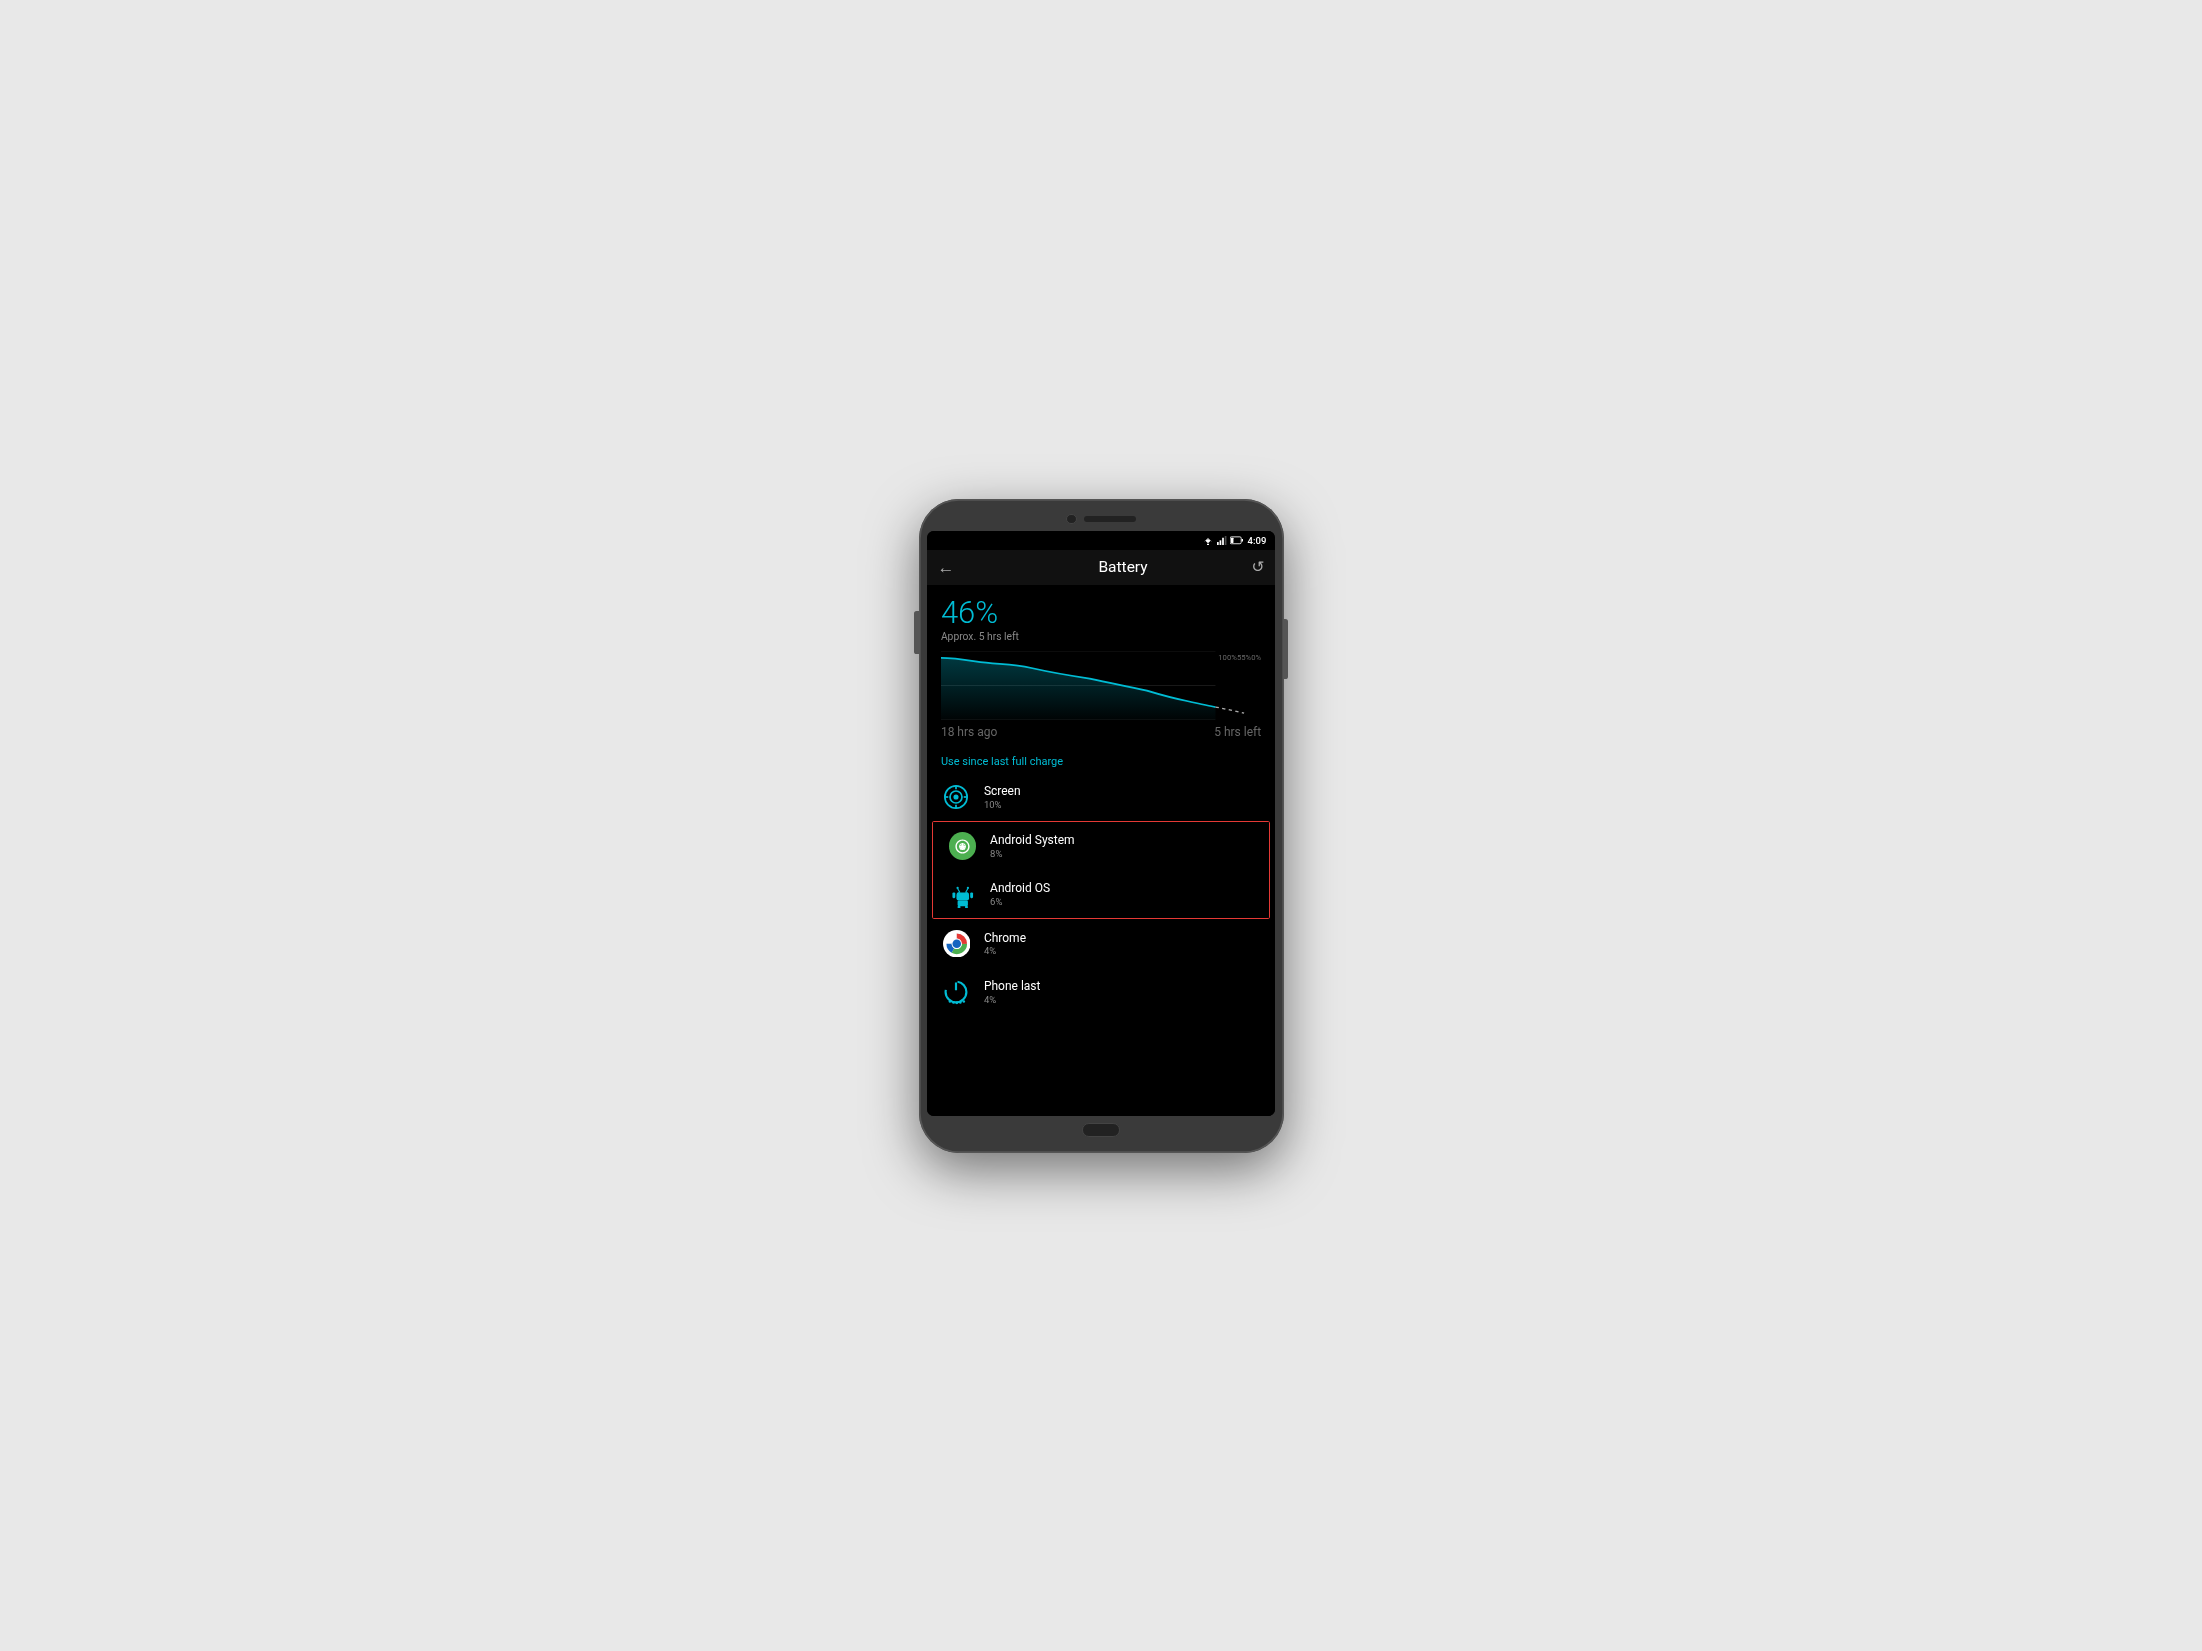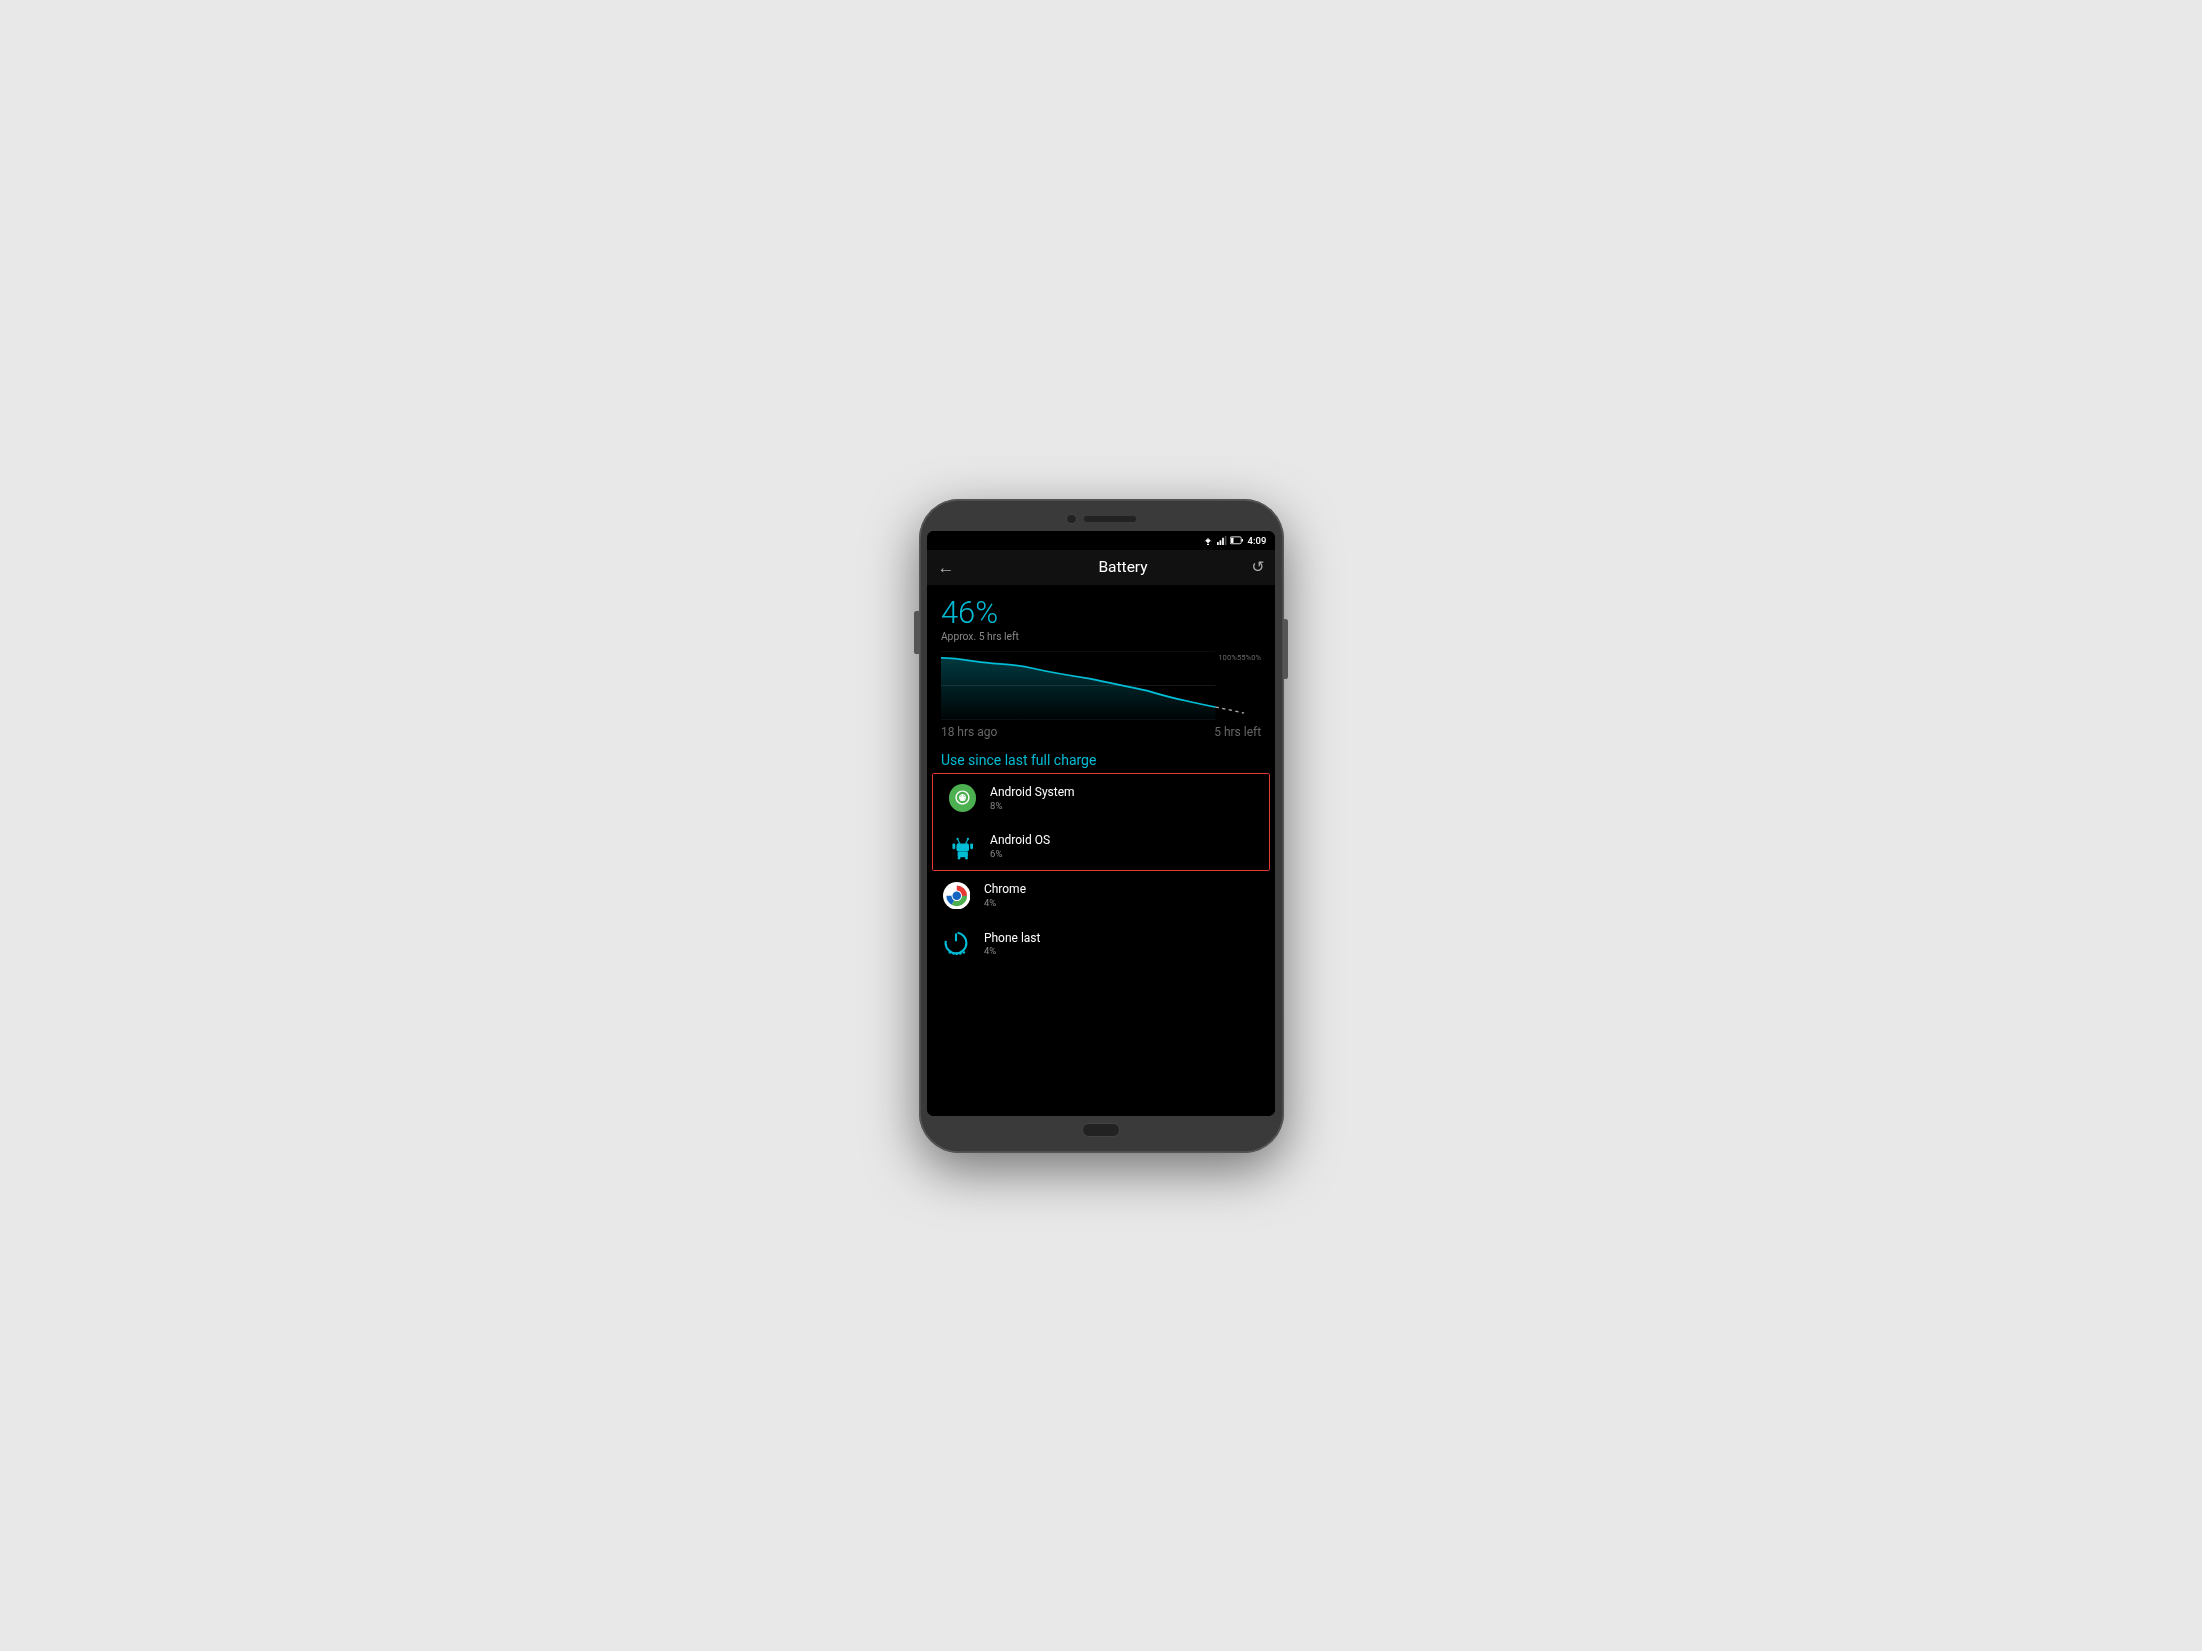--- a/index.html
+++ b/index.html
@@ -193,21 +193,21 @@
     }
 
     
     .section-header {
       padding: 8.6px 13.8px 5.2px;
       background: #000;
     }
 
     .section-title {
       color: #00bcd4;
-      font-size: 14px;
+      font-size: 11px;
     }
 
     
     .app-list {
       background: #000;
       flex: 1;
       overflow-y: auto;
     }
 
     .app-item {
@@ -344,20 +344,37 @@
         <span class="time-label">5 hrs left</span>
       </div>
     </div>
 
     <div class="section-header">
       <span class="section-title">Use since last full charge</span>
     </div>
 
     <div class="app-list">
 
+      <div class="app-item">
+        <div class="app-item-icon">
+          <svg width="24" height="24" viewBox="0 0 28 28">
+            <circle cx="14" cy="14" r="13" fill="none" stroke="#00bcd4" stroke-width="2"></circle>
+            <circle cx="14" cy="14" r="7" fill="none" stroke="#00bcd4" stroke-width="2"></circle>
+            <circle cx="14" cy="14" r="3" fill="#00bcd4"></circle>
+            <line x1="14" y1="1" x2="14" y2="5" stroke="#00bcd4" stroke-width="2"></line>
+            <line x1="14" y1="23" x2="14" y2="27" stroke="#00bcd4" stroke-width="2"></line>
+            <line x1="1" y1="14" x2="5" y2="14" stroke="#00bcd4" stroke-width="2"></line>
+            <line x1="23" y1="14" x2="27" y2="14" stroke="#00bcd4" stroke-width="2"></line>
+          </svg>
+        </div>
+        <div class="app-item-info">
+          <span class="app-item-name">Screen</span>
+          <span class="app-item-percent">10%</span>
+        </div>
+      </div>
 
       <div style="border: 1.7px solid #e53935; margin: 0 5.2px; border-radius: 1.7px;">
 
         <div class="app-item">
           <div class="app-item-icon">
             <div class="android-system-icon-bg">
               <svg width="17" height="17" viewBox="0 0 24 24">
                 <path d="M12 2C6.48 2 2 6.48 2 12s4.48 10 10 10 10-4.48 10-10S17.52 2 12 2zm0 18c-4.41 0-8-3.59-8-8s3.59-8 8-8 8 3.59 8 8-3.59 8-8 8zm-1-13h2v6h-2zm0 8h2v2h-2z" fill="white"></path>
                 <circle cx="12" cy="12" r="4" fill="none" stroke="white" stroke-width="1.5"></circle>
                 <path d="M12 8 L14 11 L17 11.5 L15 13.5 L15.5 16.5 L12 15 L8.5 16.5 L9 13.5 L7 11.5 L10 11 Z" fill="white"></path>

